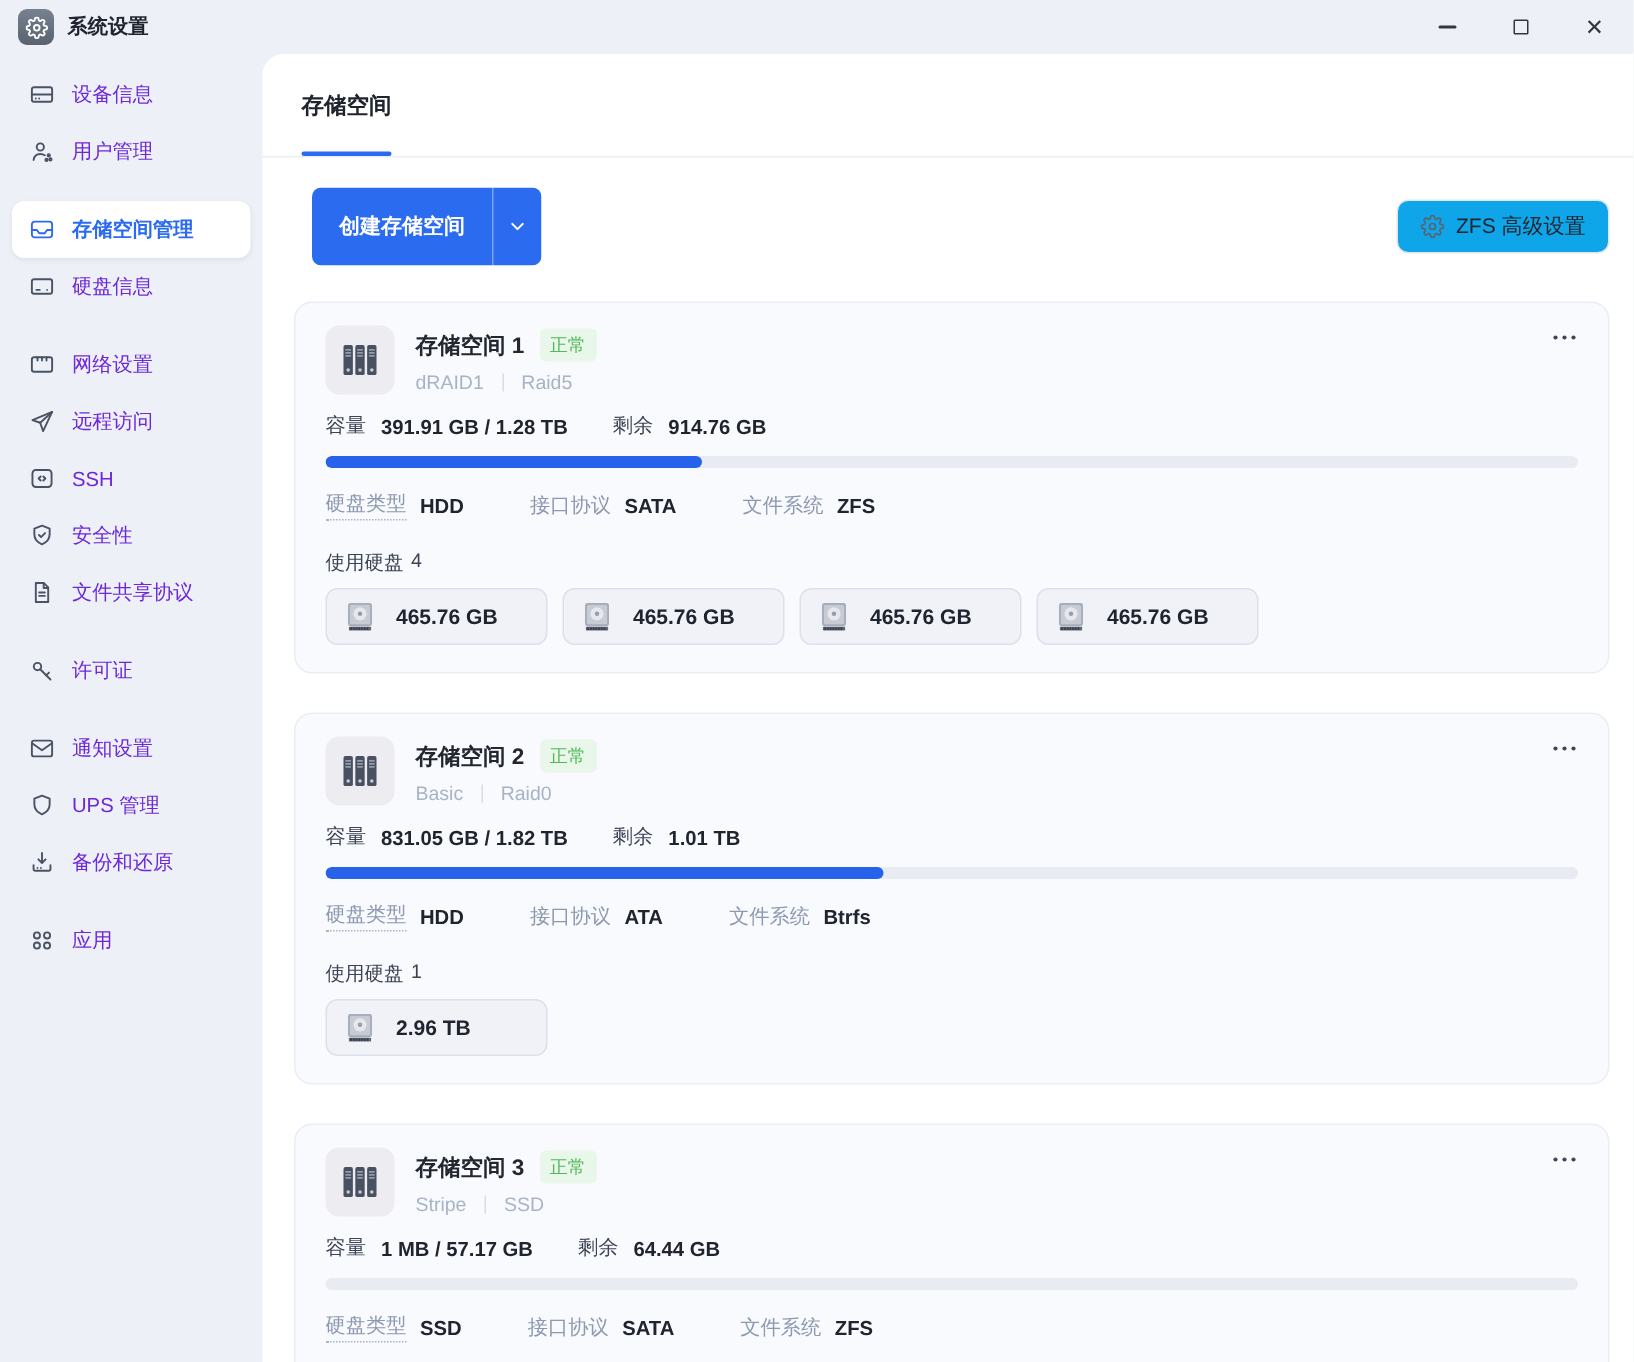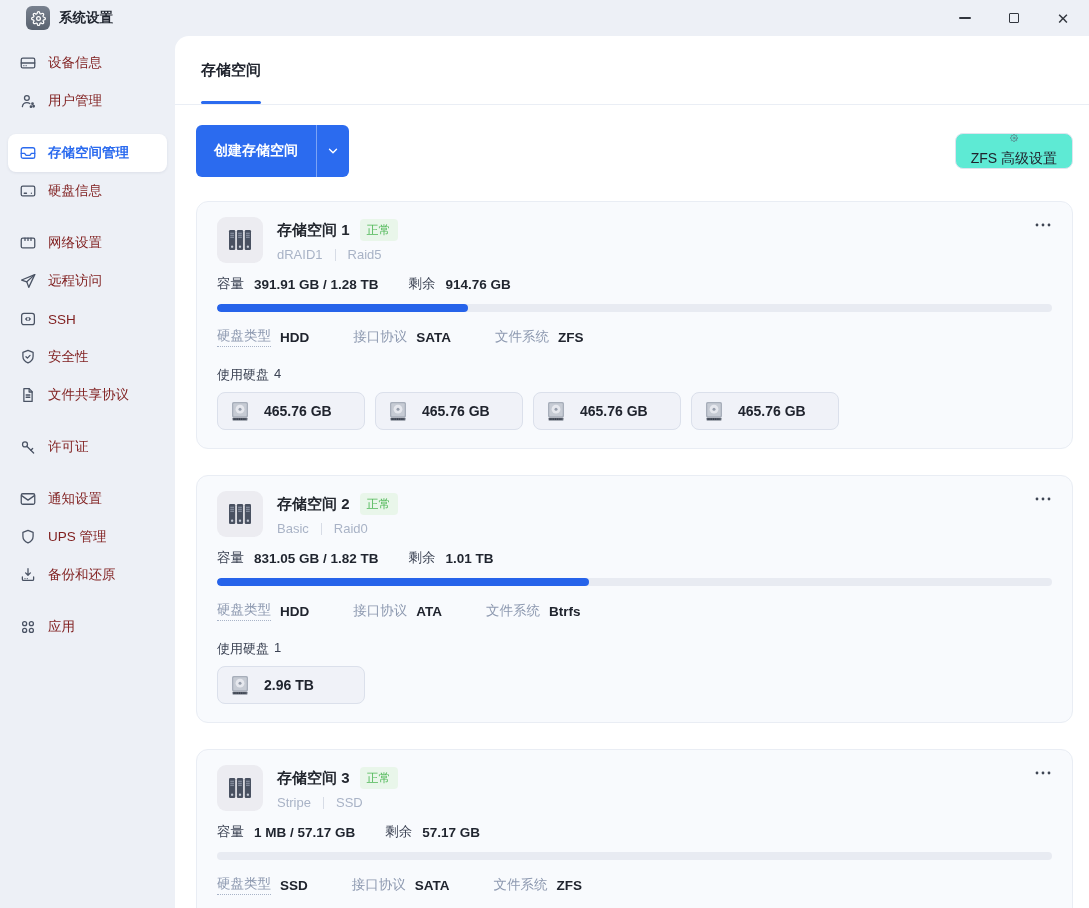--- a/index.html
+++ b/index.html
@@ -3,49 +3,49 @@
 <meta charset="utf-8">
 <style>
   * { box-sizing: border-box; margin: 0; padding: 0; }
   html,body { width:1089px; height:908px; }
   body {
     background:#edf0f6;
     font-family:"Liberation Sans","DejaVu Sans",sans-serif;
     color:#20242e; overflow:hidden; position:relative;
   }
   
-  .titlebar{position:absolute;top:0;left:16px;right:0;height:36px;display:flex;align-items:center;padding:0 14px 0 10px;}
+  .titlebar{position:absolute;top:0;left:2px;right:0;height:36px;display:flex;align-items:center;padding:0 14px 0 10px;}
   .logo{width:24px;height:24px;border-radius:6px;background:linear-gradient(180deg,#78818f,#59626f);display:flex;align-items:center;justify-content:center;flex:none;}
   .logo svg{width:15px;height:15px;stroke:#fff;fill:none;stroke-width:2;stroke-linecap:round;stroke-linejoin:round;}
   .app-title{margin-left:9px;font-size:13.5px;font-weight:700;color:#1f242e;}
   .win-controls{margin-left:auto;display:flex;align-items:center;gap:33px;padding-right:4px;}
   .wc{width:16px;height:16px;display:flex;align-items:center;justify-content:center;cursor:pointer;color:#32363e;}
   .wc-min span{display:block;width:12px;height:2px;background:currentColor;border-radius:1px;}
   .wc-max span{display:block;width:10px;height:10px;border:1.6px solid currentColor;border-radius:1px;}
   .wc-close{font-size:15px;line-height:1;font-weight:400;}
   
   .sidebar{position:absolute;top:36px;left:0;width:175px;bottom:0;padding-top:8px;}
   .nav-group{margin-bottom:14px;}
-  .nav-item{height:38px;margin:0 8px;border-radius:8px;display:flex;align-items:center;gap:11px;padding:0 11px;font-size:13.5px;color:#7f1d1d;cursor:pointer;white-space:nowrap;}
+  .nav-item{height:38px;margin:0 8px;border-radius:8px;display:flex;align-items:center;gap:11px;padding:0 11px;font-size:13.5px;color:#6d28d9;cursor:pointer;white-space:nowrap;}
   .nav-ic{width:18px;height:18px;color:#4a5364;display:flex;flex:none;}
   .nav-ic svg{width:18px;height:18px;stroke:currentColor;fill:none;stroke-width:1.7;stroke-linecap:round;stroke-linejoin:round;}
   .nav-item.active{background:#fff;color:#2b6bef;font-weight:600;box-shadow:0 1px 3px rgba(30,40,80,.08);}
   .nav-item.active .nav-ic{color:#2b6bef;}
   
   .main{position:absolute;top:36px;left:175px;right:0;bottom:0;background:#fff;border-top-left-radius:14px;overflow:hidden;}
   .tabbar{display:flex;gap:38px;padding:0 26px;height:69px;border-bottom:1px solid #eaeef5;}
   .tab{display:flex;align-items:center;font-size:15px;color:#9aa8c0;position:relative;cursor:pointer;}
   .tab.active{color:#20242e;font-weight:700;}
   .tab.active::after{content:"";position:absolute;left:0;right:0;bottom:0;height:3px;border-radius:2px;background:#2b6bef;}
   .toolbar{display:flex;align-items:center;padding:20px 16px 0 21px;}
-  .split-btn{display:flex;height:52px;border-radius:6px;overflow:hidden;cursor:pointer;}
+  .split-btn{display:flex;height:52px;border-radius:6px;overflow:hidden;cursor:pointer;margin-left:12px;}
   .split-main{background:#2b6bef;color:#fff;font-size:14px;font-weight:700;display:flex;align-items:center;padding:0 18px;}
   .split-caret{background:#2b6bef;width:33px;display:flex;align-items:center;justify-content:center;border-left:1px solid rgba(255,255,255,.38);}
   .split-caret svg{width:14px;height:14px;stroke:#fff;fill:none;stroke-width:2.4;stroke-linecap:round;stroke-linejoin:round;}
-  .zfs-btn{margin-left:auto;height:36px;border:1px solid #dfe4ee;border-radius:8px;background:#5eead4;display:flex;align-items:center;gap:8px;padding:0 15px;font-size:14px;color:#20242e;cursor:pointer;flex-direction:column;}
+  .zfs-btn{margin-left:auto;height:36px;border:1px solid #dfe4ee;border-radius:8px;background:#0ea5e9;display:flex;align-items:center;gap:8px;padding:0 15px;font-size:14px;color:#20242e;cursor:pointer;}
   .zfs-btn svg{width:16px;height:16px;stroke:#5a6372;fill:none;stroke-width:1.7;stroke-linecap:round;stroke-linejoin:round;}
   
   .content{padding:24px 16px 0 21px;}
   .card{background:#f8fafd;border:1px solid #e9edf4;border-radius:12px;padding:15px 20px 18px;margin-bottom:26px;position:relative;}
   .more-btn{position:absolute;top:16px;right:20px;cursor:pointer;display:flex;}
   .more-btn svg{width:18px;height:14px;fill:#3f4654;}
   .card-head{display:flex;gap:14px;}
   .pool-ic{width:46px;height:46px;border-radius:9px;background:#ececf1;display:flex;align-items:center;justify-content:center;flex:none;}
   .head-text{padding-top:2px;}
   .title-row{display:flex;align-items:center;gap:10px;}
@@ -548,21 +548,21 @@
               <span>Stripe</span>
               <span class="sub-sep"></span>
               <span>SSD</span>
             </div>
           </div>
         </div>
         <div class="cap-row">
           <span class="cap-label">容量</span>
           <span class="cap-value">1 MB / 57.17 GB</span>
           <span class="cap-label free-label">剩余</span>
-          <span class="cap-value">57.17 GB</span>
+          <span class="cap-value">64.44 GB</span>
         </div>
         <div class="progress">
           <div class="progress-fill" style="width:0%"></div>
         </div>
         <div class="meta-row">
           <div class="meta-pair">
             <span class="meta-label dotted">硬盘类型</span>
             <span class="meta-value">SSD</span>
           </div>
           <div class="meta-pair">

